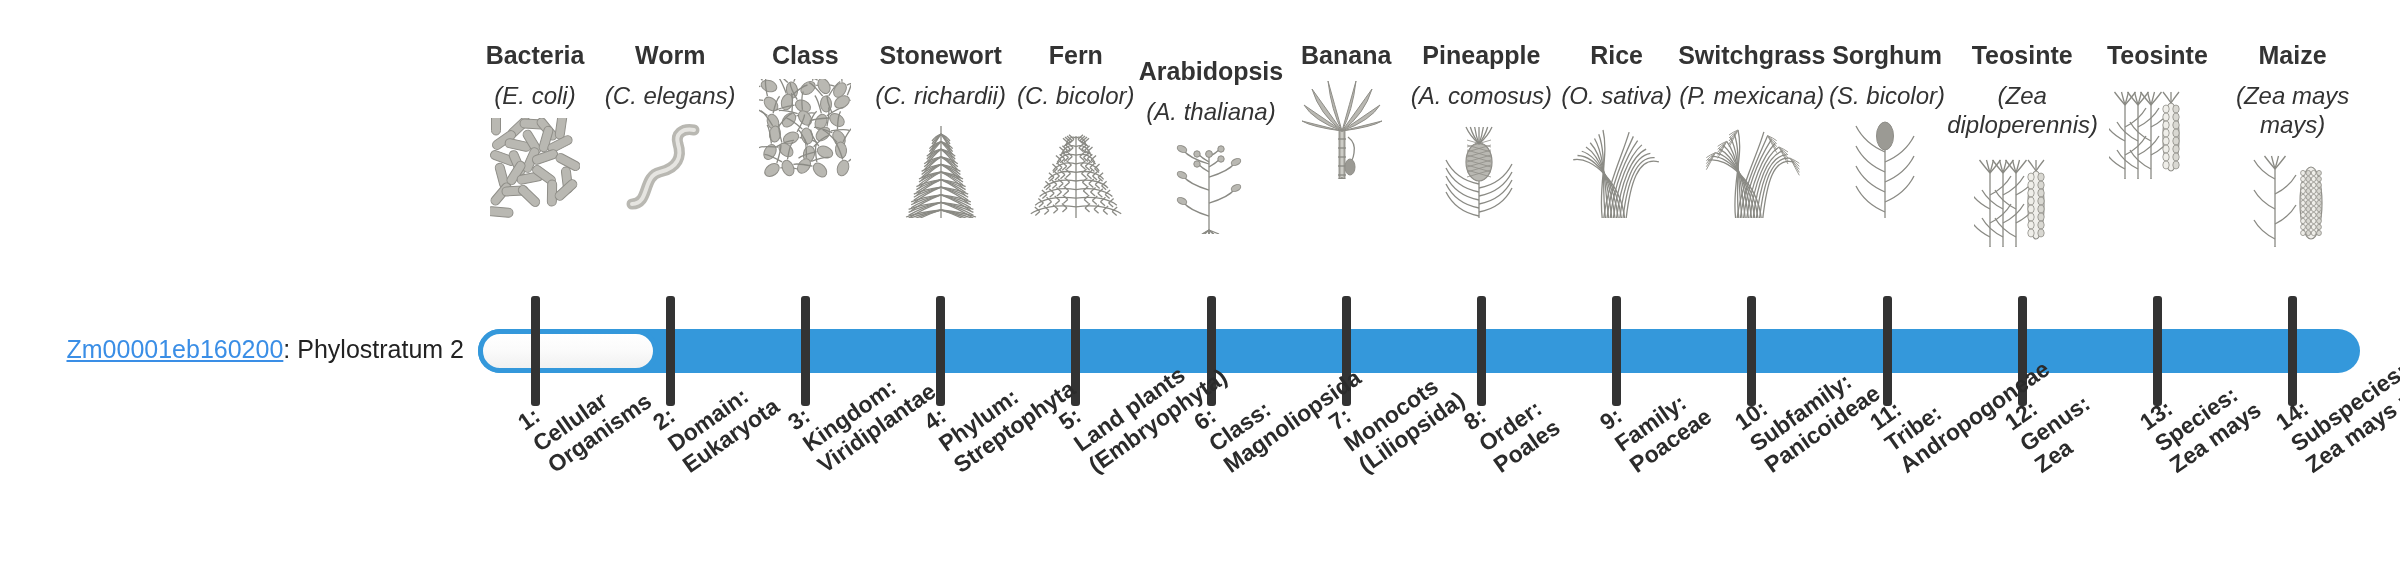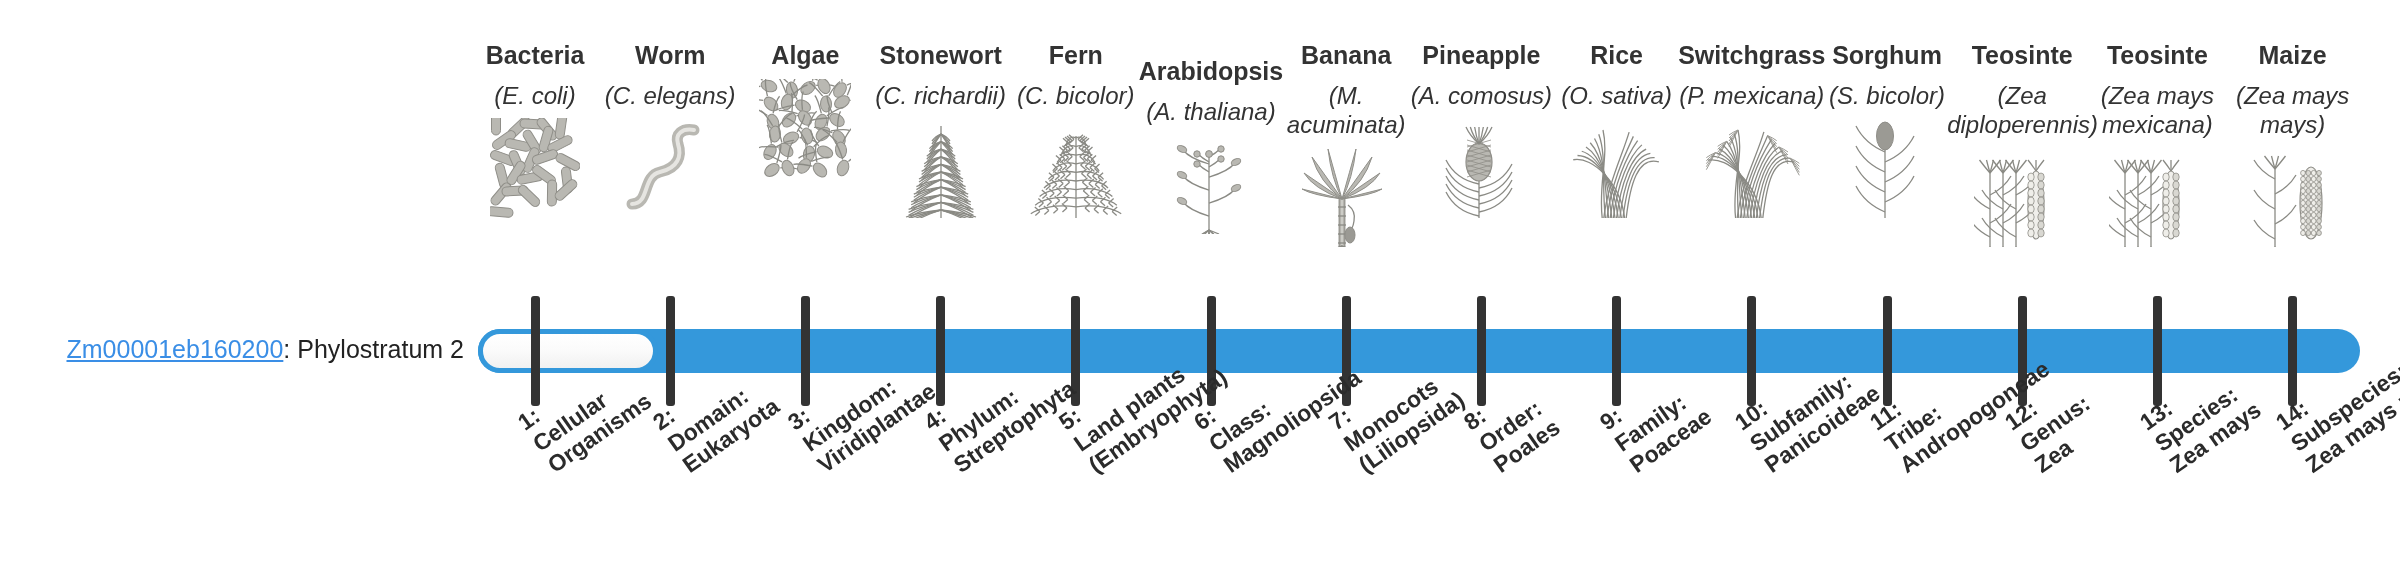--- a/index.html
+++ b/index.html
@@ -223,21 +223,21 @@
       <div class="sp-common">Worm</div>
       <div class="sp-latin">(C. elegans)</div>
       <div class="sp-art">
         <svg width="100" height="100" viewBox="0 0 100 100">
         <path d="M12 86 C30 86 22 58 40 54 C58 50 62 38 58 26 C55 16 62 10 74 12" stroke="#b9b8b2" stroke-width="11" fill="none" stroke-linecap="round"></path>
         <path d="M12 86 C30 86 22 58 40 54 C58 50 62 38 58 26 C55 16 62 10 74 12" stroke="#e6e5e1" stroke-width="4" fill="none" stroke-linecap="round"></path>
       </svg>
       </div>
     </div>
     <div class="species-col" style="left: 730.4px;">
-      <div class="sp-common">Algae</div>
+      <div class="sp-common">Class</div>
       <div class="sp-art">
         <svg width="92" height="100" viewBox="0 0 92 100">
           <g transform="translate(10,7) rotate(-70)">
              <ellipse rx="5.5" ry="8" fill="#b9b8b2" stroke="#8f8e88" stroke-width="1"></ellipse>
              <path d="M-3 -8 C-9 -16 -12 -20 -16 -22" stroke="#8a8a84" fill="none" stroke-width="1.3"></path>
              <path d="M3 -8 C8 -16 11 -20 15 -22" stroke="#8a8a84" fill="none" stroke-width="1.3"></path>
           </g>
           <g transform="translate(33,11) rotate(-9)">
              <ellipse rx="5.5" ry="8" fill="#b9b8b2" stroke="#8f8e88" stroke-width="1"></ellipse>
              <path d="M-3 -8 C-9 -16 -12 -20 -16 -22" stroke="#8a8a84" fill="none" stroke-width="1.3"></path>
@@ -685,21 +685,20 @@
           <path d="M46 96 l-7.071067811865475 4.265106058312004" stroke="#8a8a84" fill="none" stroke-width="1.3"></path>
           <path d="M46 96 l-10 6.403457907201491" stroke="#8a8a84" fill="none" stroke-width="1.3"></path>
           <path d="M46 96 l-7.071067811865477 6.790284634013576" stroke="#8a8a84" fill="none" stroke-width="1.3"></path>
           <path d="M46 96 l-1.8369701987210296e-15 4.528137839413635" stroke="#8a8a84" fill="none" stroke-width="1.3"></path>
           <path d="M46 96 l7.071067811865474 6.235399793672238" stroke="#8a8a84" fill="none" stroke-width="1.3"></path>
         </svg>
       </div>
     </div>
     <div class="species-col" style="left: 1271.2px;">
       <div class="sp-common">Banana</div>
-      <div class="sp-latin">(M. acuminata)</div>
       <div class="sp-art">
         <svg width="96" height="100" viewBox="0 0 96 100">
           <path d="M44 100 L44 52" stroke="#9b9a94" stroke-width="7" fill="none"></path>
              <path d="M44 100 L44 52" stroke="#ccccc6" stroke-width="3" fill="none"></path>
           <path d="M40 96 h8" stroke="#8a8a84" fill="none" stroke-width="1.3"></path>
           <path d="M40 87 h8" stroke="#8a8a84" fill="none" stroke-width="1.3"></path>
           <path d="M40 78 h8" stroke="#8a8a84" fill="none" stroke-width="1.3"></path>
           <path d="M40 69 h8" stroke="#8a8a84" fill="none" stroke-width="1.3"></path>
           <path d="M40 60 h8" stroke="#8a8a84" fill="none" stroke-width="1.3"></path>
           <path d="M44 52 Q23.099999999999998 37.7 6 26
@@ -922,21 +921,20 @@
           <ellipse cx="57" cy="86" rx="3.2" ry="4" fill="#efeee9" stroke="#8f8e88" stroke-width="0.8"></ellipse>
           <ellipse cx="67" cy="86" rx="3.2" ry="4" fill="#d9d8d2" stroke="#8f8e88" stroke-width="0.8"></ellipse>
           <path d="M62 24 q-4 -6 -8 -11" stroke="#8a8a84" fill="none" stroke-width="1.3"></path>
           <path d="M62 24 q0 -6 0 -11" stroke="#8a8a84" fill="none" stroke-width="1.3"></path>
           <path d="M62 24 q4 -6 8 -11" stroke="#8a8a84" fill="none" stroke-width="1.3"></path>
         </svg>
       </div>
     </div>
     <div class="species-col" style="left: 2082.4px;">
       <div class="sp-common">Teosinte</div>
-      <div class="sp-latin">(Zea mays mexicana)</div>
       <div class="sp-art">
         <svg width="96" height="100" viewBox="0 0 96 100">
           <path d="M16 100 L16 26" stroke="#8a8a84" fill="none" stroke-width="1.3"></path>
           <path d="M16 90 C6 85 -1 78 -5 71" stroke="#8a8a84" fill="none" stroke-width="1.3"></path>
           <path d="M16 76 C26 71 33 64 37 57" stroke="#8a8a84" fill="none" stroke-width="1.3"></path>
           <path d="M16 62 C6 57 -1 50 -5 43" stroke="#8a8a84" fill="none" stroke-width="1.3"></path>
           <path d="M16 48 C26 43 33 36 37 29" stroke="#8a8a84" fill="none" stroke-width="1.3"></path>
           <path d="M16 26 q-6 -7 -10.5 -13" stroke="#8a8a84" fill="none" stroke-width="1.3"></path>
           <path d="M16 26 q-2 -7 -3.5 -13" stroke="#8a8a84" fill="none" stroke-width="1.3"></path>
           <path d="M16 26 q2 -7 3.5 -13" stroke="#8a8a84" fill="none" stroke-width="1.3"></path>

